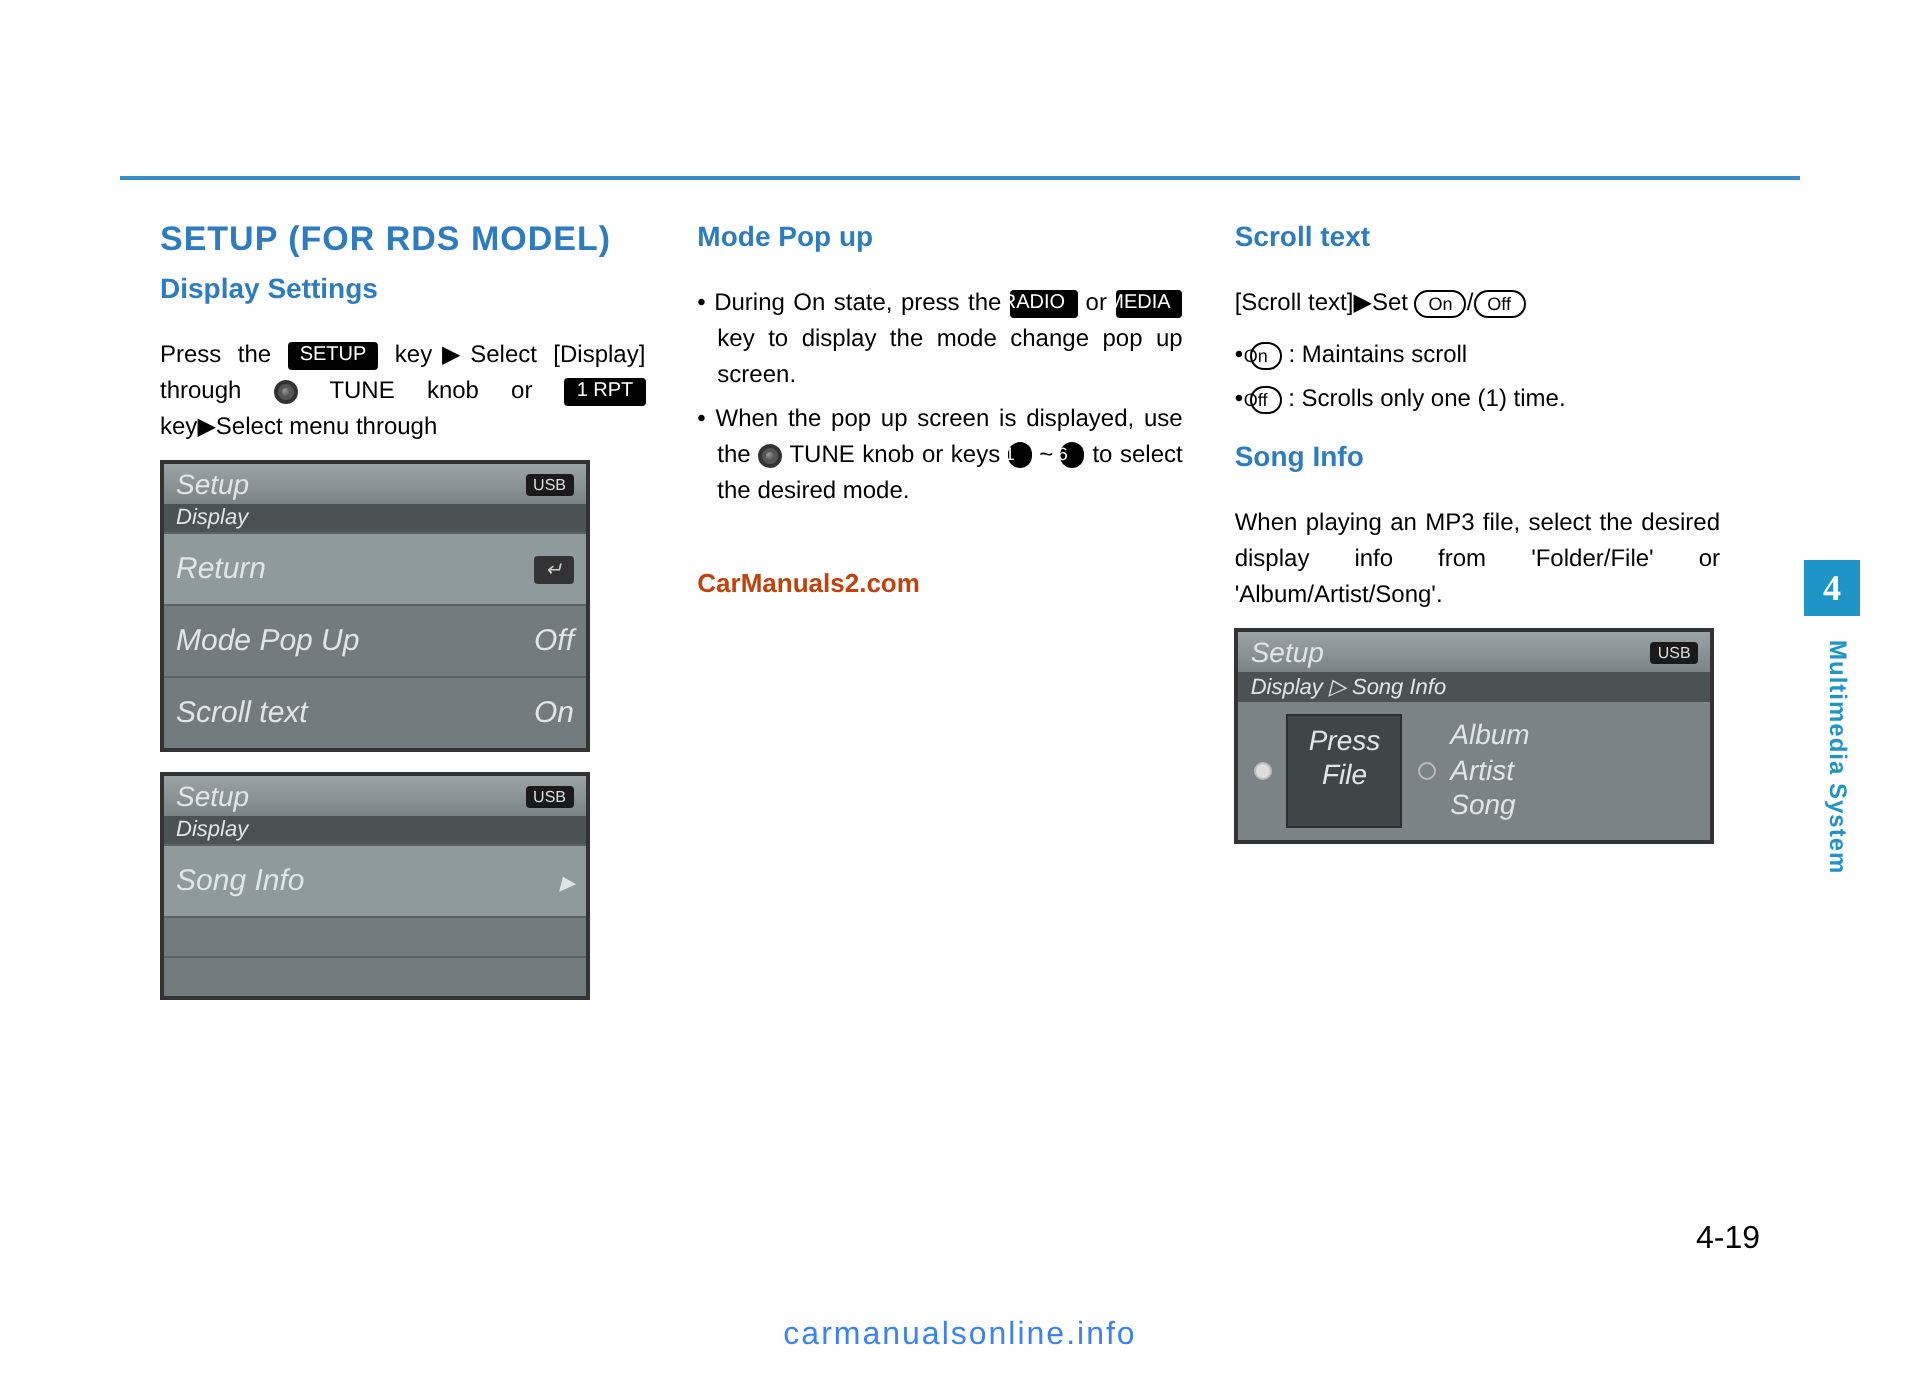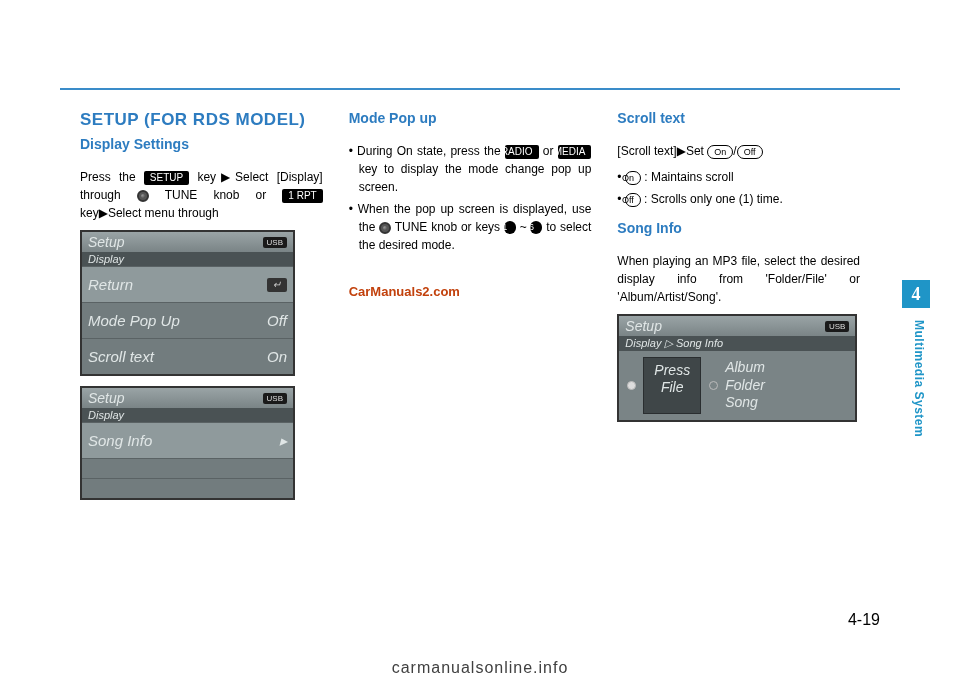--- a/index.html
+++ b/index.html
@@ -229,21 +229,21 @@
       position: absolute;
       bottom: 60px;
       right: 80px;
       font-size: 16px;
     }
     .bottom-watermark {
       position: absolute;
       bottom: 12px;
       left: 0; right: 0;
       text-align: center;
-      color: #404040;
+      color: #3b82f6;
       font-size: 16px;
       letter-spacing: 1px;
     }
   </style>
 </head>
 <body>
 
 <div class="top-rule"></div>
 
 <div class="content">
@@ -339,21 +339,21 @@
           </div>
         <div class="ss3-box">
           <div>Press</div>
           <div>File</div>
         </div>
         <div class="ss3-radio">
             <div class="ss3-circle"></div>
           </div>
         <div class="ss3-list">
           <div>Album</div>
-          <div>Folder</div>
+          <div>Artist</div>
           <div>Song</div>
         </div>
       </div>
     </div>
   </div>
 
 </div>
 
 <div class="side-tab">4</div>
 <div class="side-label">Multimedia System</div>

